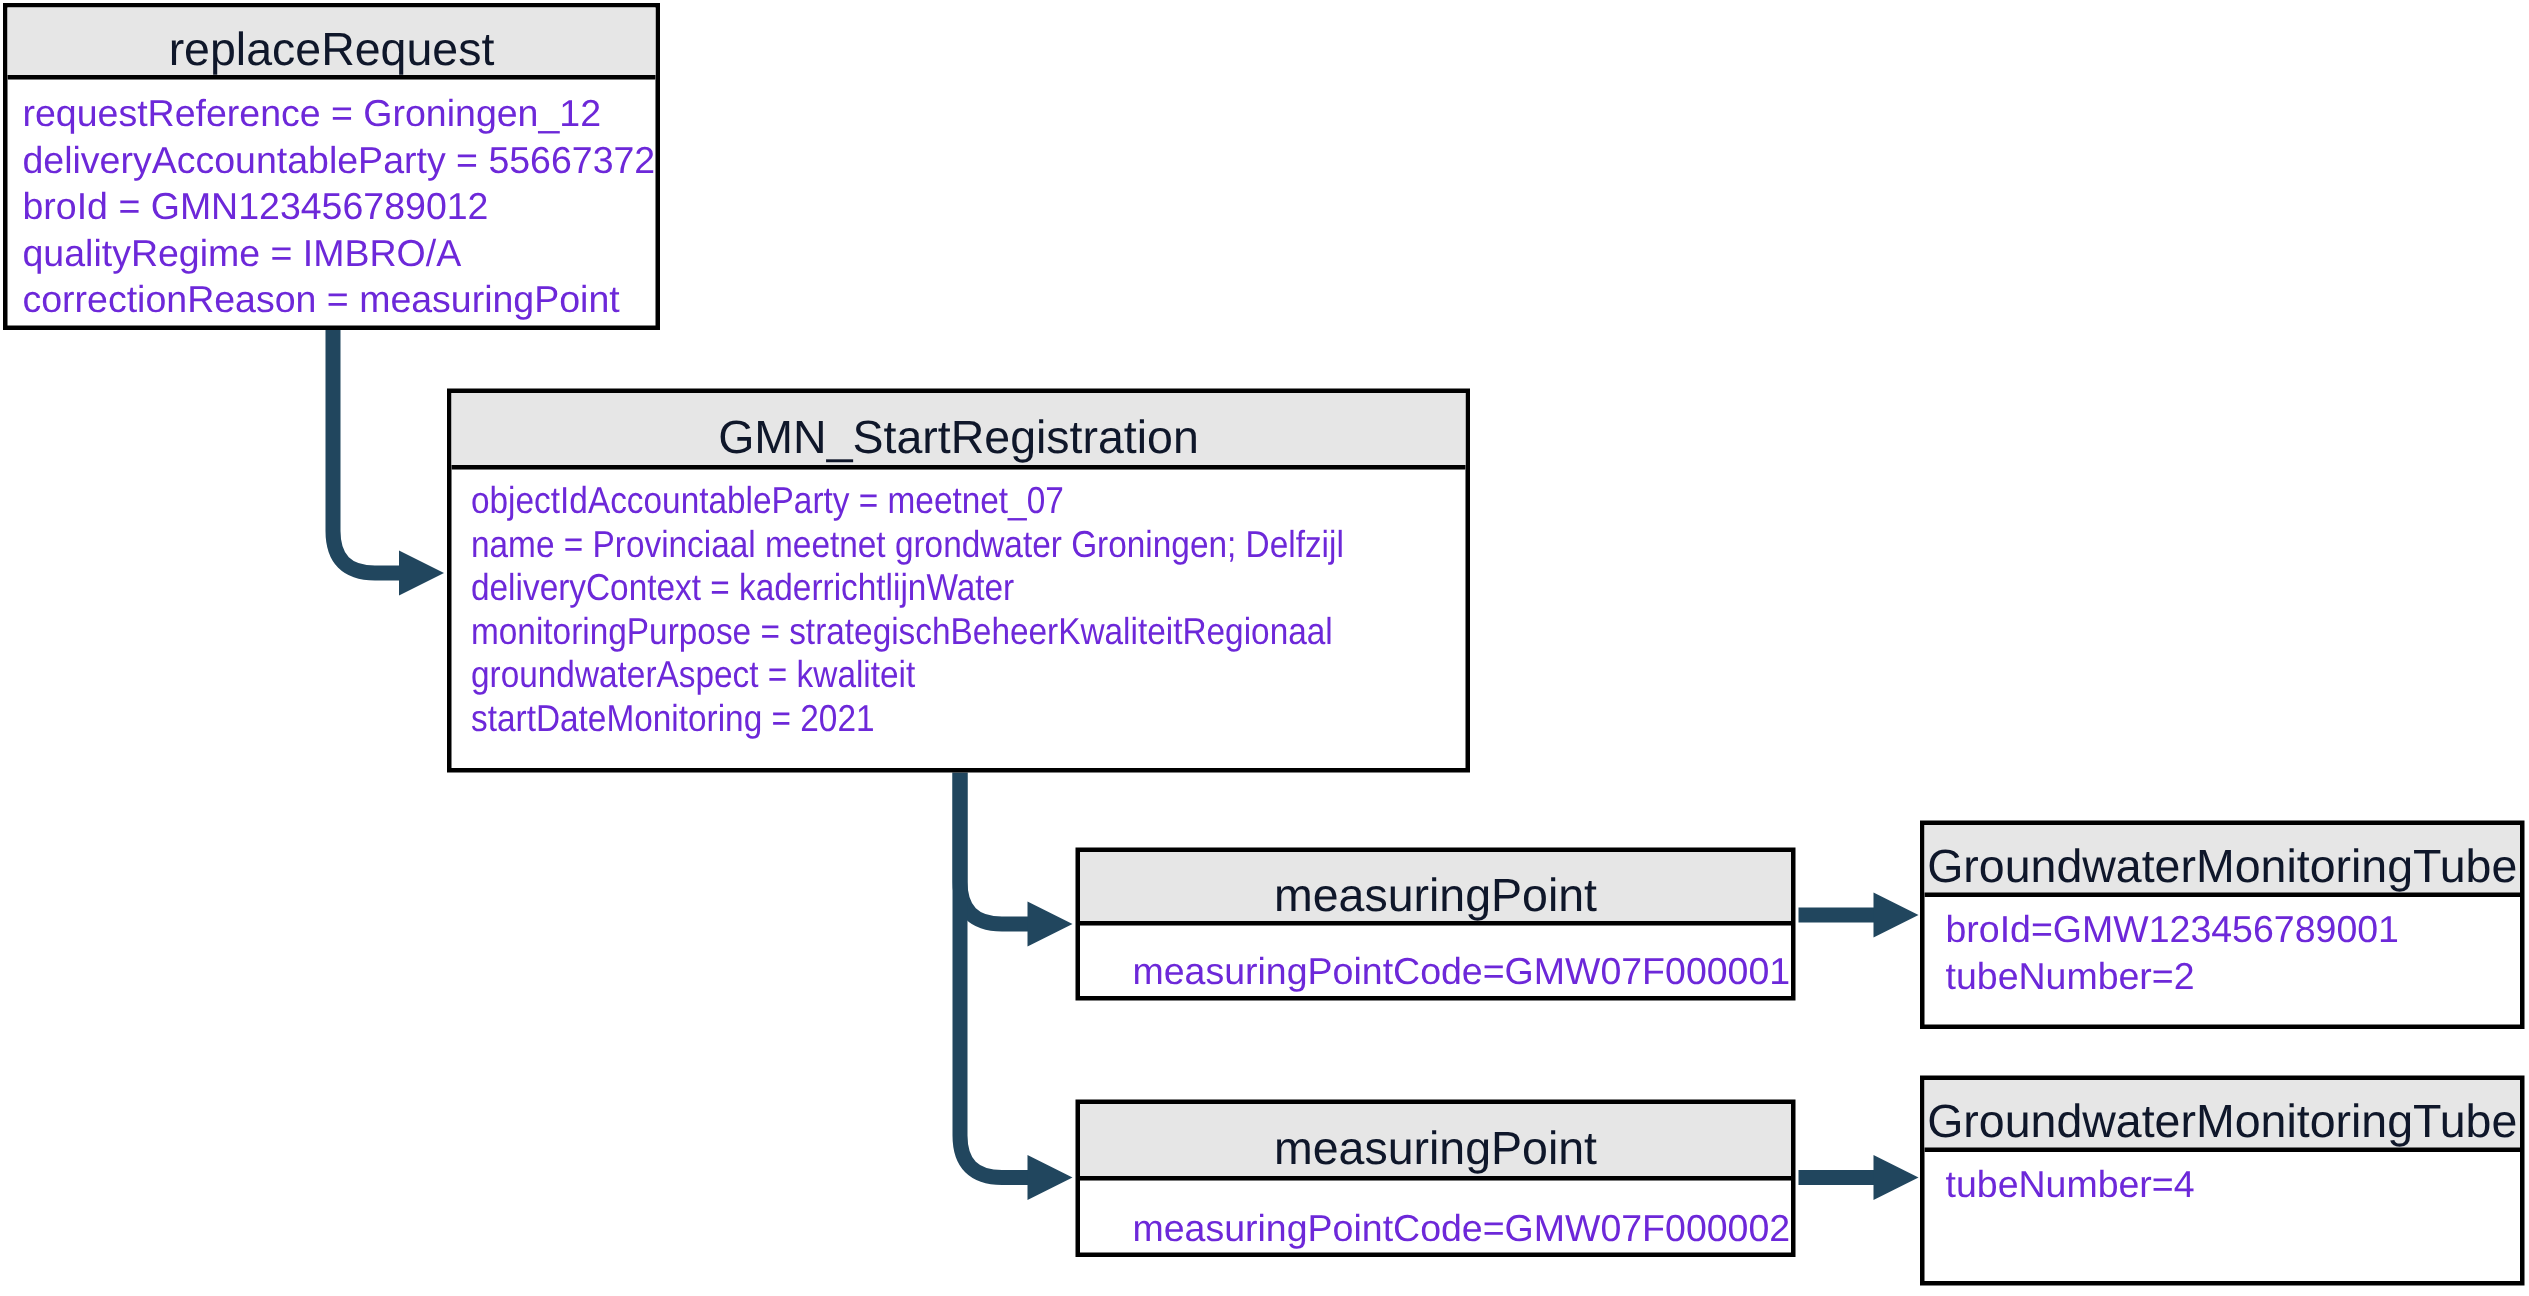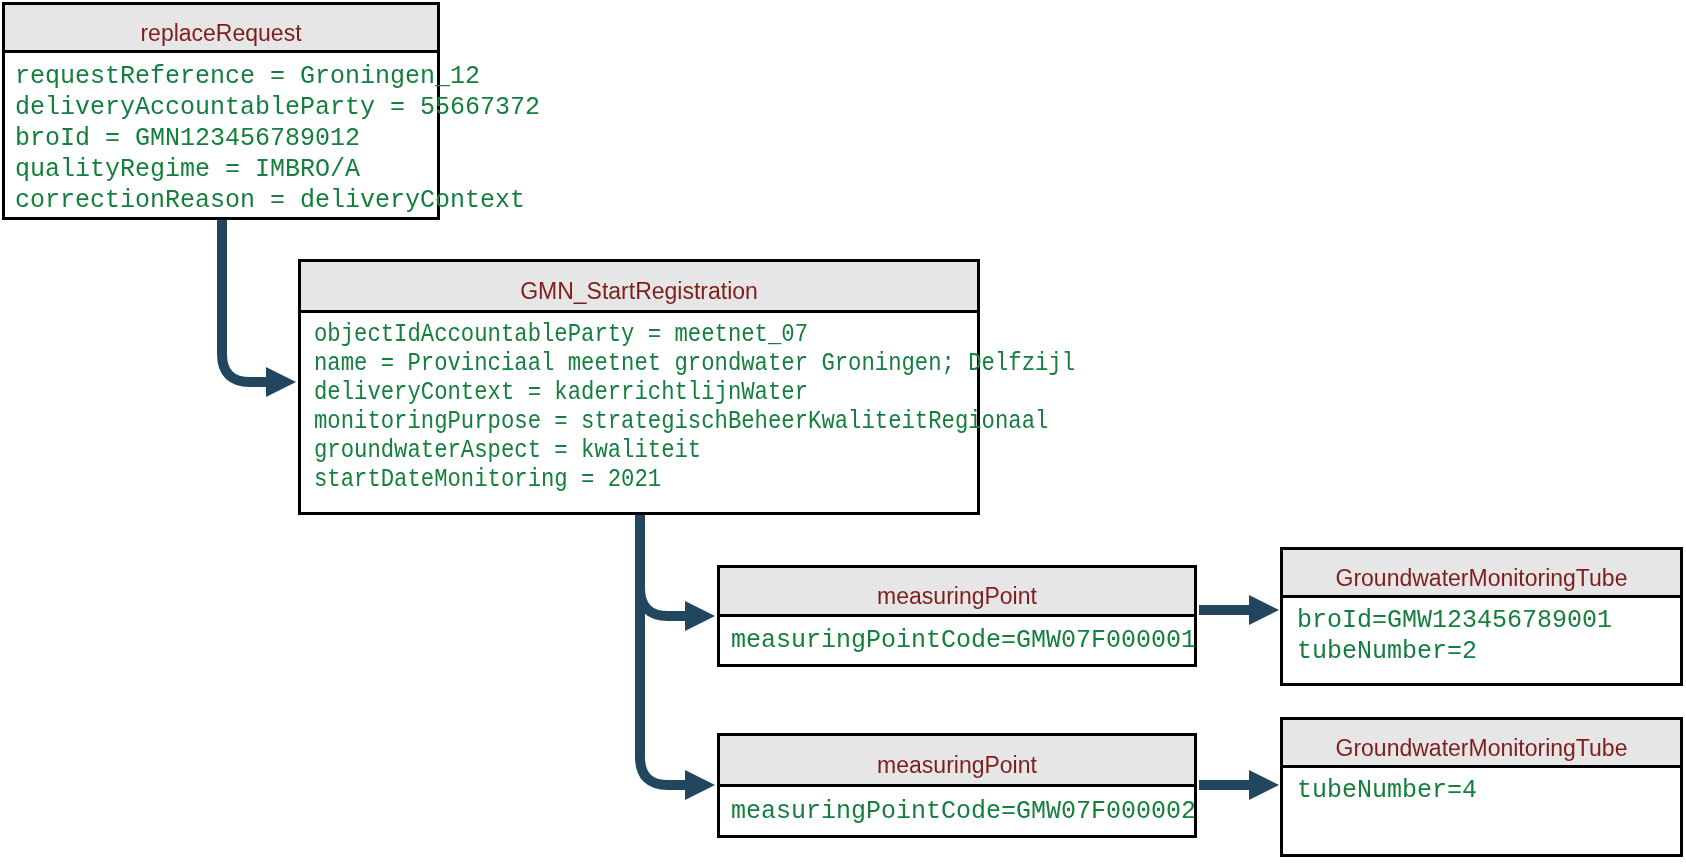--- a/index.html
+++ b/index.html
@@ -26,37 +26,37 @@
   .hdr {
     box-sizing: content-box;
     background: var(--hdr, #e6e6e6);
     border-bottom: 3px solid var(--border, #000000);
     display: flex;
     align-items: center;
     justify-content: center;
     flex: 0 0 auto;
   }
   .title {
-    font-size: 23px;
-    color: #7f1d1d;
+    font-size: 31px;
+    color: #0f172a;
     white-space: nowrap;
     margin-top: 11px;
   }
   .bdy {
     flex: 1 1 auto;
-    color: #15803d;
-    font-family: Liberation Mono, monospace;
+    color: #6d28d9;
   }
   .bdy.pad-replace { padding: 8px 10px 0 10px; }
   .bdy.pad-gmn     { padding: 7px 13px 12px 13px; }
   .bdy.pad-tube    { padding: 7px 29px 0 14px; }
   .bdy.center {
     display: flex;
-    align-items: center;
+    align-items: flex-end;
     padding: 0 0 0 11px;
+    margin-left: 24px;
   }
   .ln {
     font-size: 25px;
     line-height: 31px;
     white-space: nowrap;
   }
   .pad-gmn .ln { line-height: 29px; }
   .cond {
     transform: scaleX(0.89);
     transform-origin: 0 50%;
@@ -107,21 +107,21 @@
 
   <div class="node" style="left:2px; top:2px; width:438px; height:218px;">
     <div class="hdr" style="height:45px">
       <span class="title">replaceRequest</span>
     </div>
     <div class="bdy pad-replace">
       <div class="ln">requestReference = Groningen_12</div>
       <div class="ln">deliveryAccountableParty = 55667372</div>
       <div class="ln">broId = GMN123456789012</div>
       <div class="ln">qualityRegime = IMBRO/A</div>
-      <div class="ln">correctionReason = deliveryContext</div>
+      <div class="ln">correctionReason = measuringPoint</div>
     </div>
   </div>
 
   <div class="node" style="left:298px; top:259px; width:682px; height:256px;">
     <div class="hdr" style="height:48px">
       <span class="title">GMN_StartRegistration</span>
     </div>
     <div class="bdy pad-gmn">
       <div class="ln cond">objectIdAccountableParty = meetnet_07</div>
       <div class="ln cond">name = Provinciaal meetnet grondwater Groningen; Delfzijl</div>

